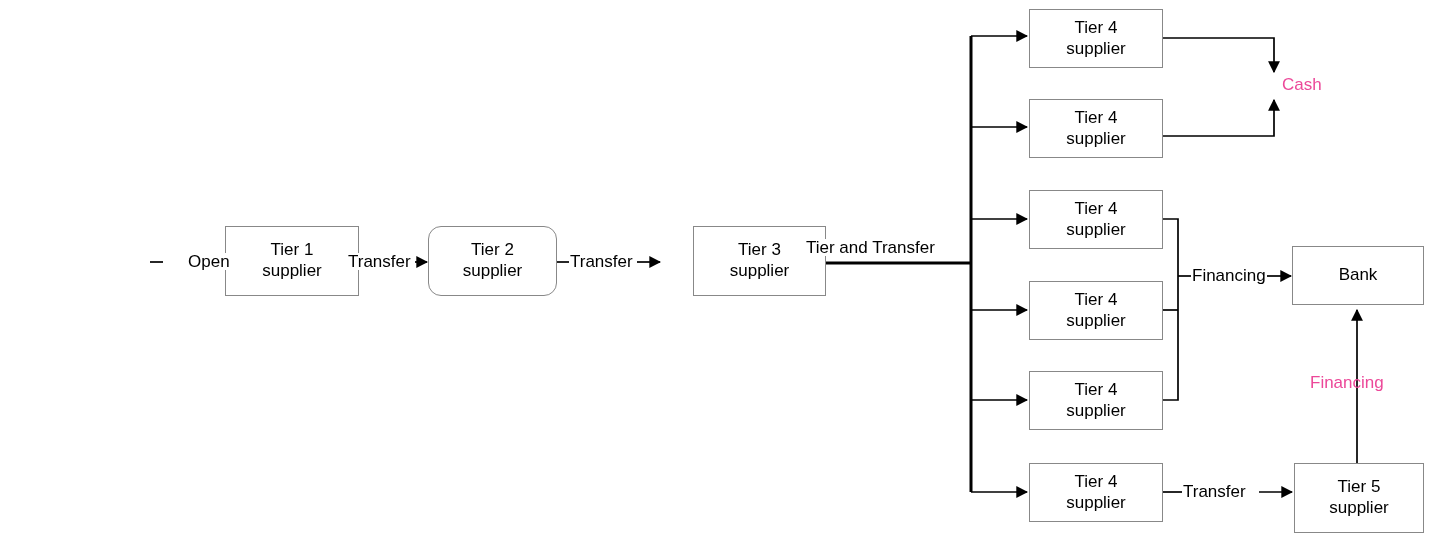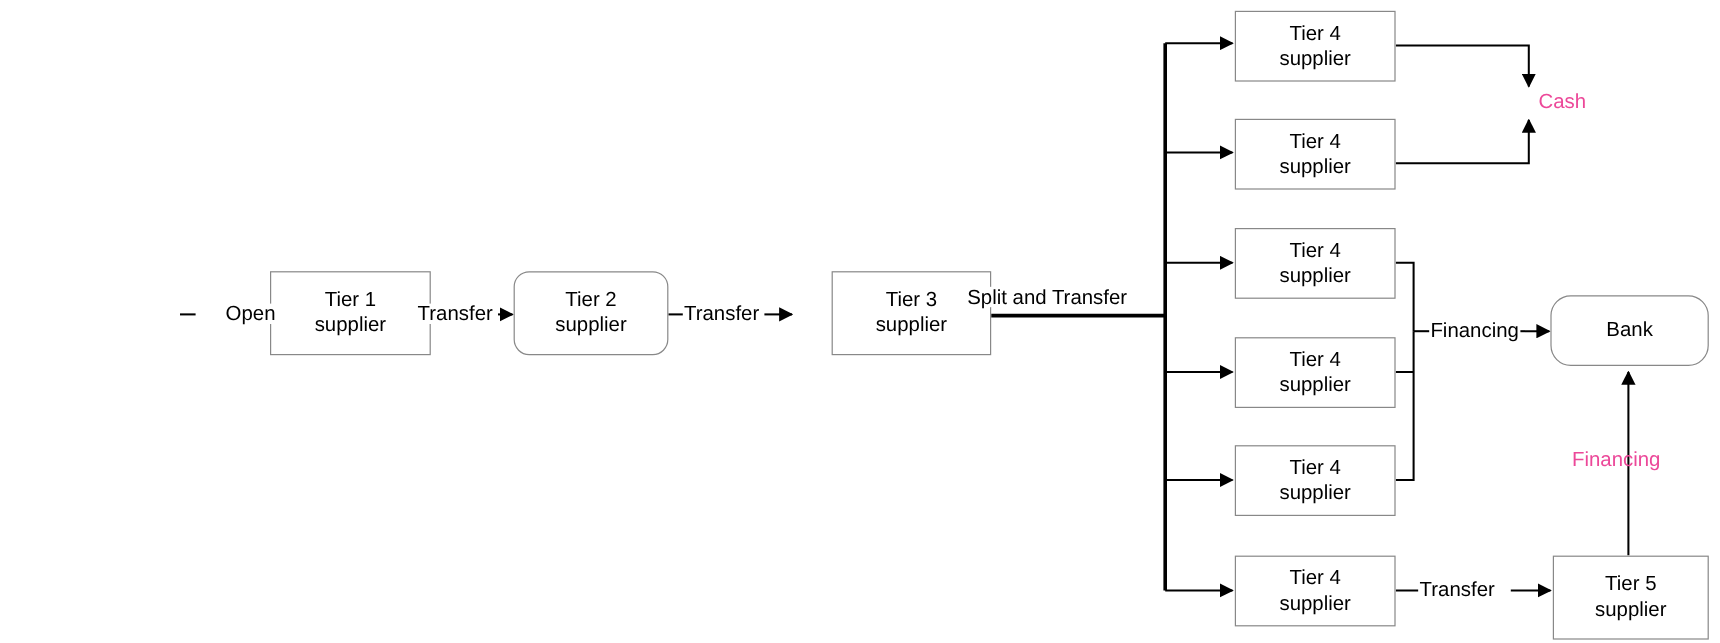--- a/index.html
+++ b/index.html
@@ -162,36 +162,36 @@
   <div class="node" style="left:1029px; top:371px; width:134px; height:59px;">
     <span class="ln">Tier 4</span>
     <span class="ln">supplier</span>
   </div>
 
   <div class="node" style="left:1029px; top:463px; width:134px; height:59px;">
     <span class="ln">Tier 4</span>
     <span class="ln">supplier</span>
   </div>
 
-  <div class="node" style="left:1292px; top:246px; width:132px; height:59px;border-radius:17px;">
+  <div class="node" style="left:1292px; top:246px; width:132px; height:59px;">
     <span class="ln">Bank</span>
   </div>
 
   <div class="node" style="left:1294px; top:463px; width:130px; height:70px;">
     <span class="ln">Tier 5</span>
     <span class="ln">supplier</span>
   </div>
 
   <div class="edge-label on-wire" style="left:163px; top:253px;margin-left:24px;">Open</div>
 
   <div class="edge-label on-wire" style="left:347px; top:253px;">Transfer</div>
 
   <div class="edge-label on-wire" style="left:569px; top:253px;">Transfer</div>
 
-  <div class="edge-label" style="left:806px; top:239px;">Split and Transfer</div>
+  <div class="edge-label" style="left:806px; top:239px;">Tier and Transfer</div>
 
   <div class="edge-label on-wire" style="left:1191px; top:267px;">Financing</div>
 
   <div class="edge-label on-wire" style="left:1182px; top:483px;">Transfer</div>
 
   <div class="free-label" style="left:1310px; top:374px;">Financing</div>
 
   <div class="free-label" style="left:1282px; top:76px;">Cash</div>
 
 </div>

